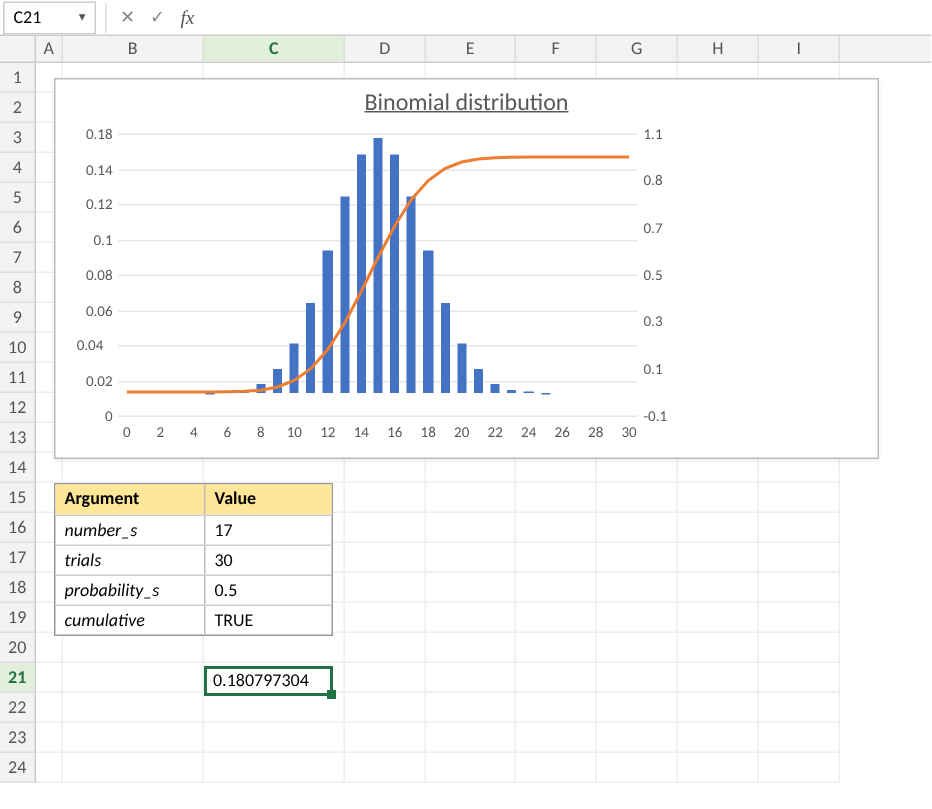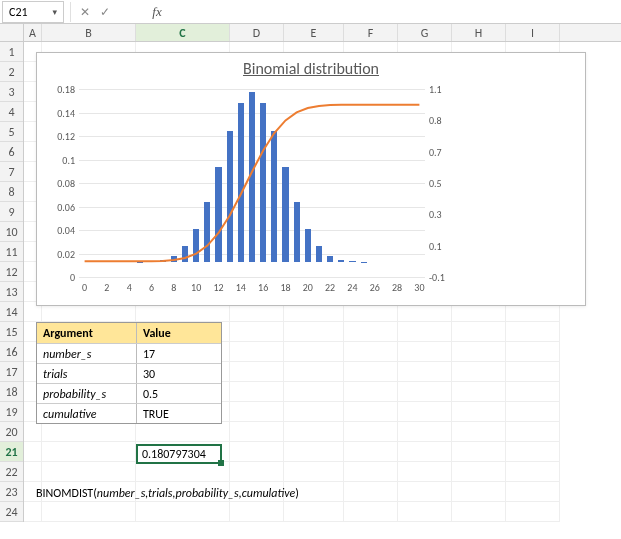--- a/index.html
+++ b/index.html
@@ -38,21 +38,21 @@
     color: #555;
   }
   .fb-sep { width: 1px; height: 20px; background: #e0e0e0; margin: 0 4px; }
   .fb-btn {
     width: 20px; height: 20px;
     display: flex; align-items: center; justify-content: center;
     color: #888;
   }
   .fb-btn.cancel { color: #888; }
   .fb-btn.enter { color: #888; }
-  .fb-btn.fx { font-style: italic; font-family: 'Times New Roman', serif; color: #555; font-size: 13px; margin-left: 32px; }
+  .fb-btn.fx { font-style: italic; font-family: 'Times New Roman', serif; color: #555; font-size: 13px; }
   .formula-input {
     flex: 1;
     border: none;
     outline: none;
     font-family: Calibri, Arial, sans-serif;
     font-size: 12px;
     padding: 0 6px;
   }
   
   .grid-wrap { position: relative; }
@@ -487,21 +487,21 @@
     </div>
 
   <div class="chart">
     <div class="chart-title">Binomial distribution</div>
     <div class="plot-area" id="plot">
         <div class="grid-line" style="top: 188px;"></div>
         <div class="y-left-label" style="top: 188px;">0</div>
         <div class="grid-line" style="top: 164.5px;"></div>
         <div class="y-left-label" style="top: 164.5px;">0.02</div>
         <div class="grid-line" style="top: 141px;"></div>
-        <div class="y-left-label" style="top: 141px;">0.04</div>
+        <div class="y-left-label" style="top: 141px; text-align: center;">0.04</div>
         <div class="grid-line" style="top: 117.5px;"></div>
         <div class="y-left-label" style="top: 117.5px;">0.06</div>
         <div class="grid-line" style="top: 94px;"></div>
         <div class="y-left-label" style="top: 94px;">0.08</div>
         <div class="grid-line" style="top: 70.5px;"></div>
         <div class="y-left-label" style="top: 70.5px;">0.1</div>
         <div class="grid-line" style="top: 47px;"></div>
         <div class="y-left-label" style="top: 47px;">0.12</div>
         <div class="grid-line" style="top: 23.5px;"></div>
         <div class="y-left-label" style="top: 23.5px;">0.14</div>
@@ -592,16 +592,13 @@
       <div class="arg-left">cumulative</div>
       <div class="arg-right">TRUE</div>
     </div>
   </div>
 
   <div class="result-cell">
     <span>0.180797304</span>
   </div>
   <div class="fill-handle"></div>
 
-  <div class="syntax">
-    <span>BINOMDIST(</span><span class="args">number_s,trials,probability_s,cumulative</span><span>)</span>
-  </div>
 </div>
 
 </body></html>

